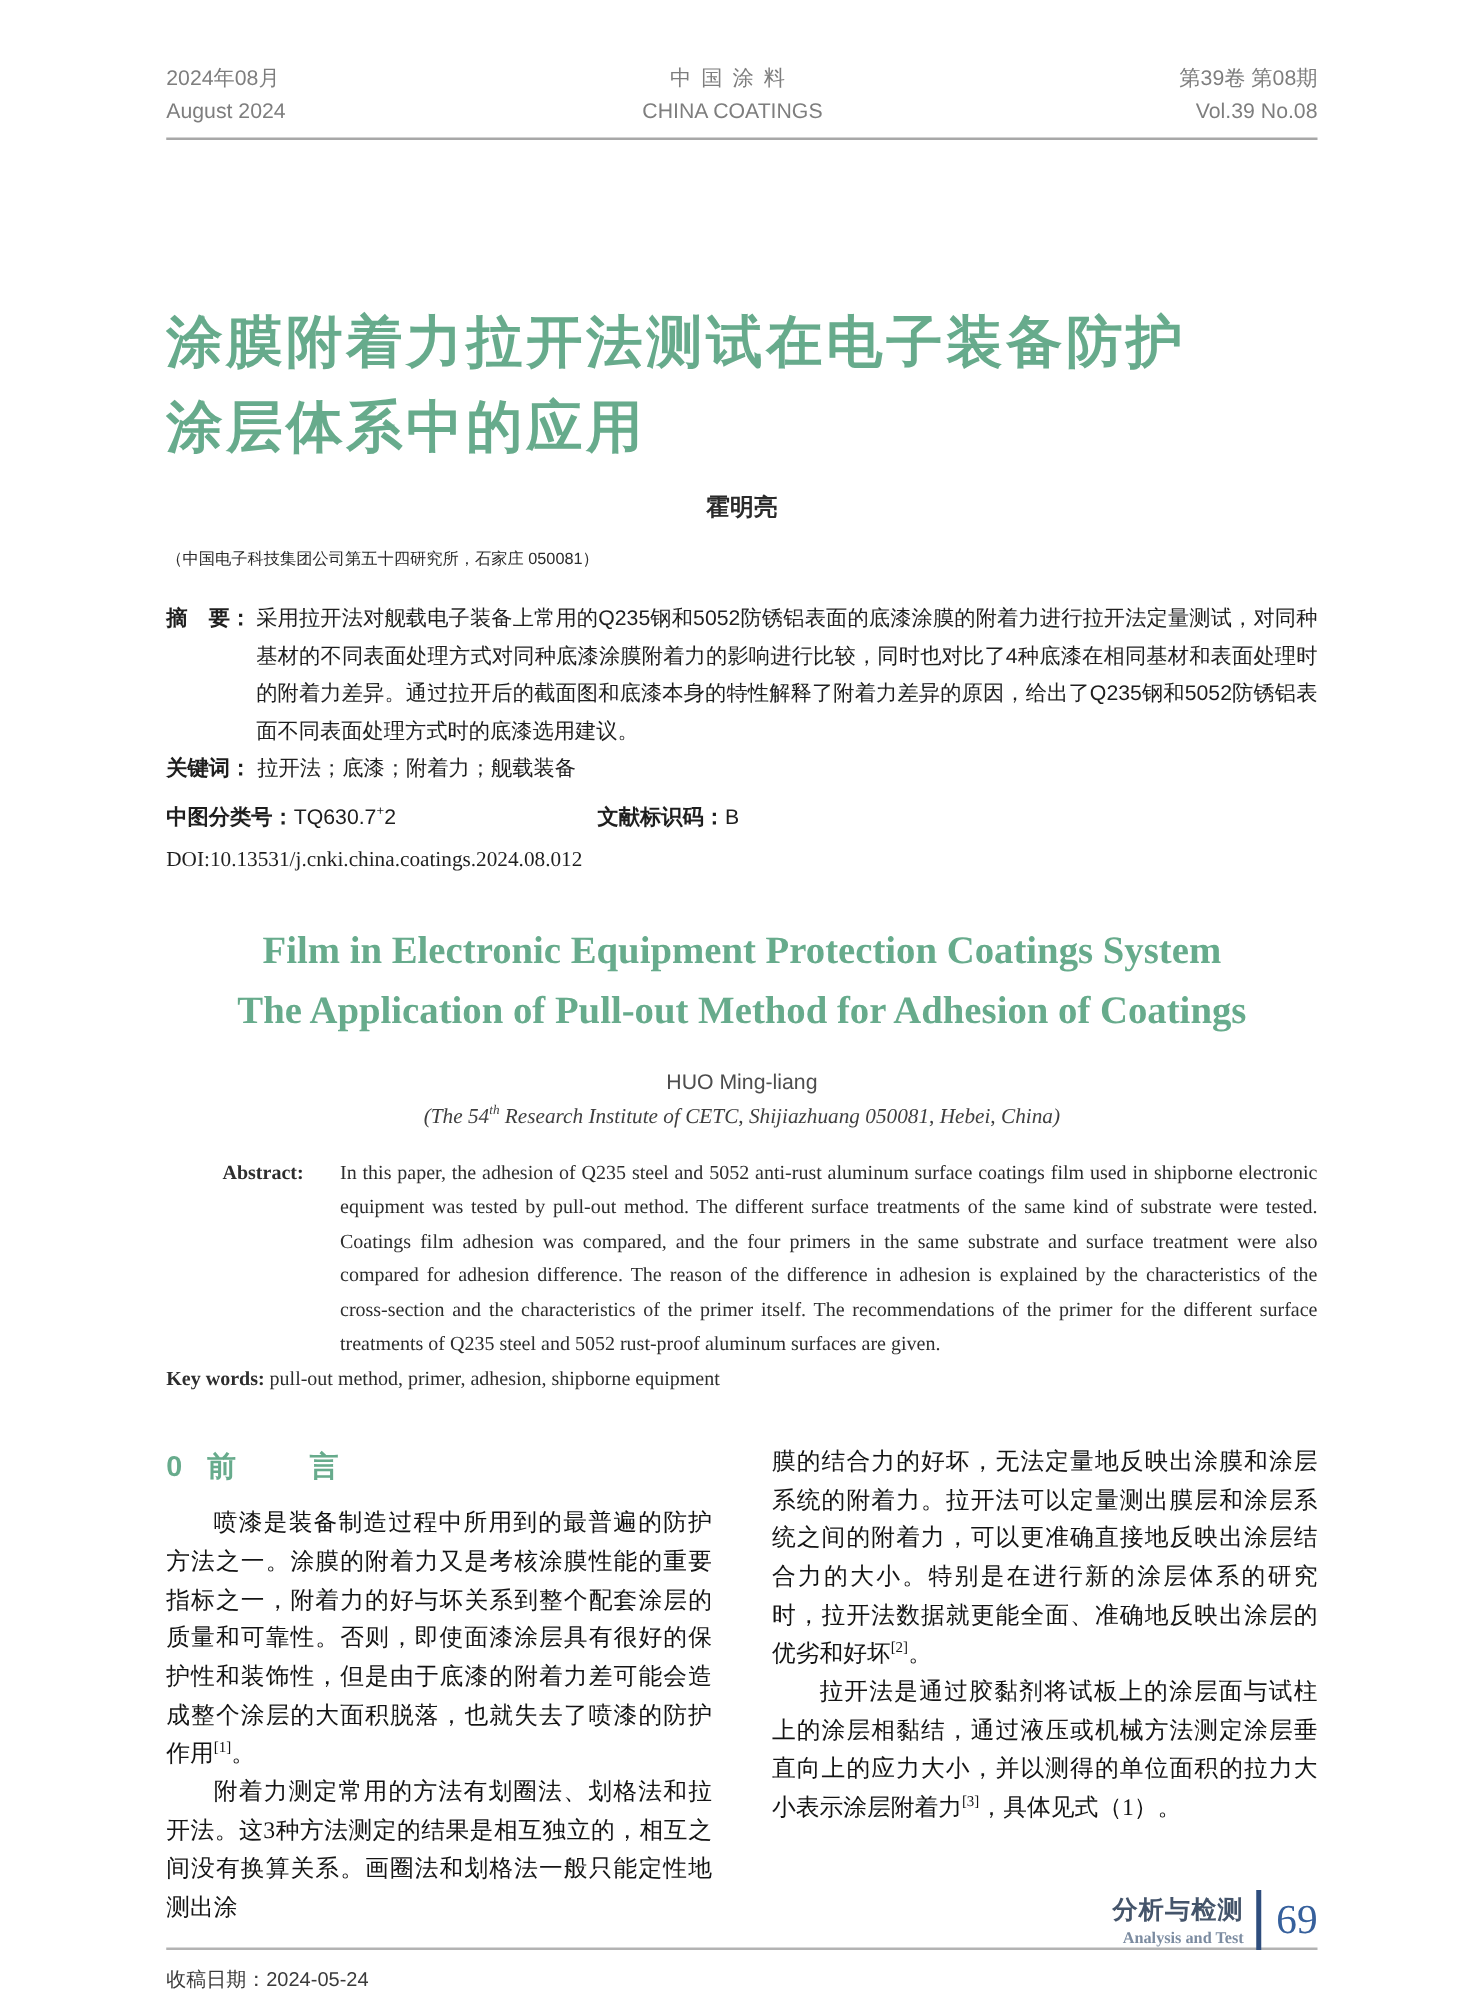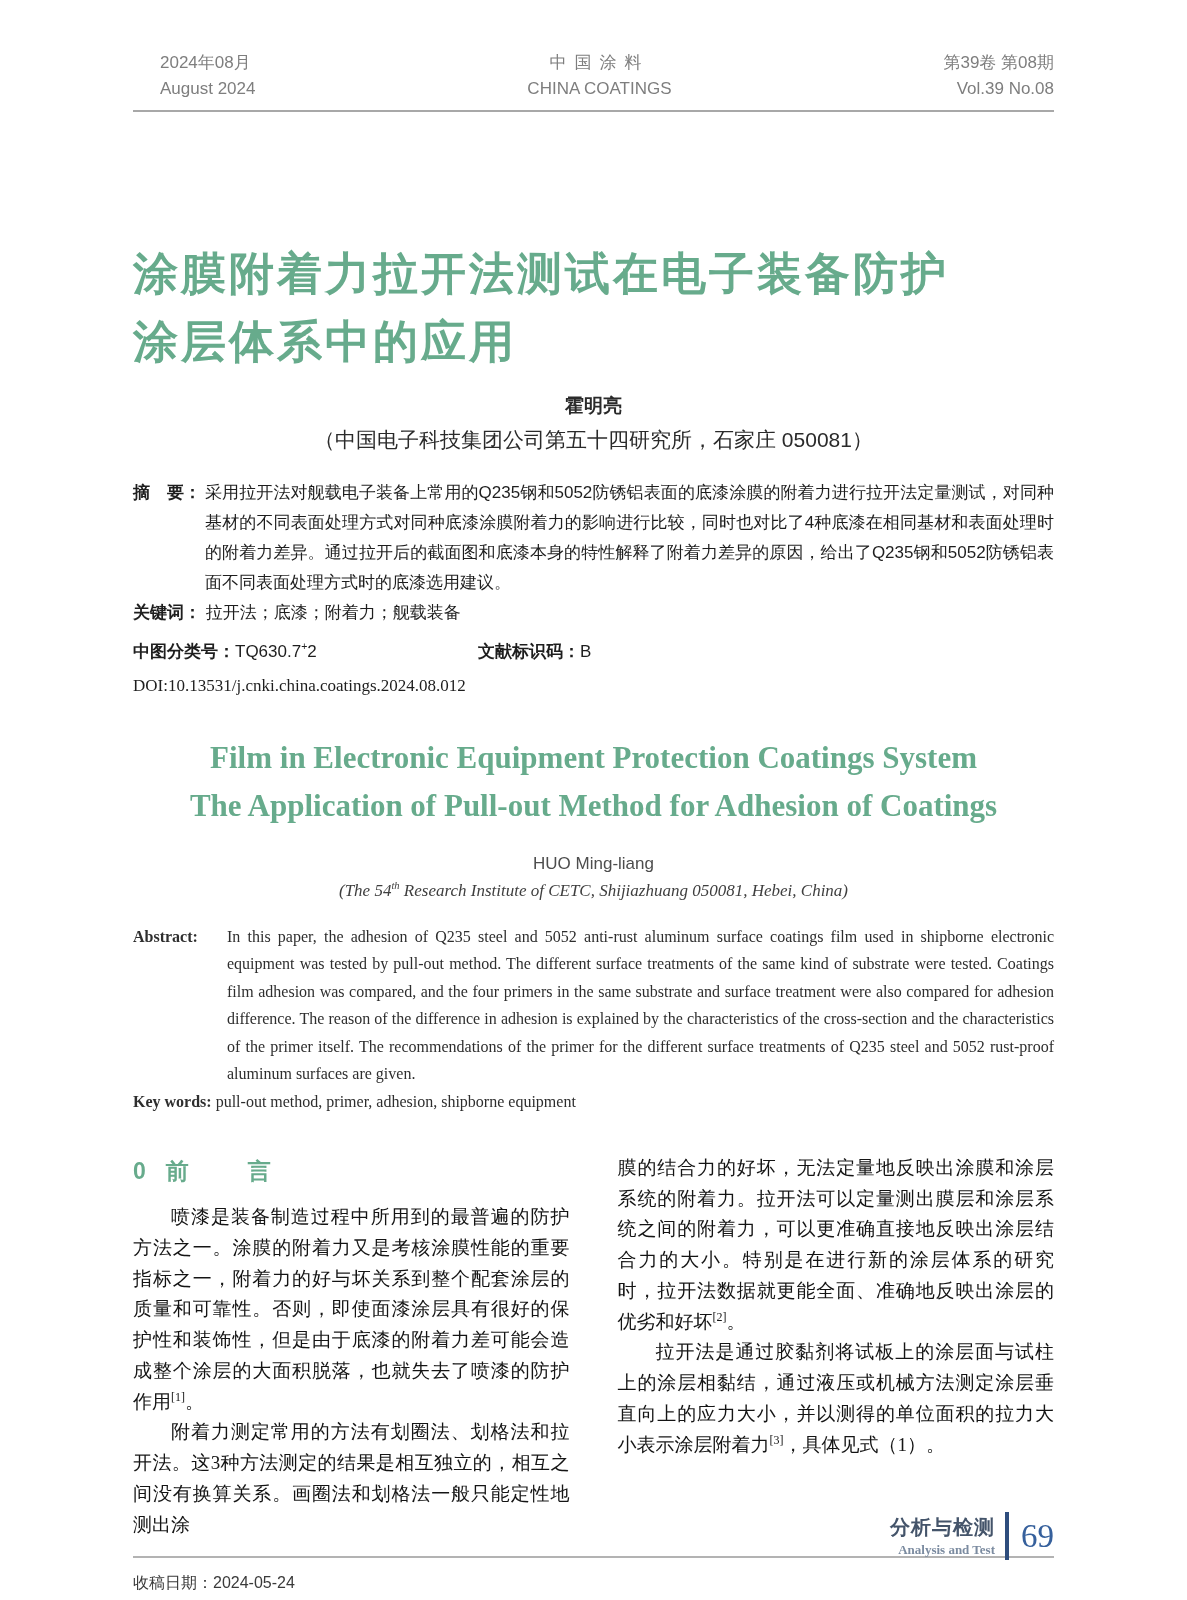--- a/index.html
+++ b/index.html
@@ -7,35 +7,35 @@
   body {
     width:1187px; height:1600px;
     font-family:"Liberation Sans", sans-serif;
     color:#222; position:relative; overflow:hidden;
   }
   .page { padding:0 133px; position:relative; height:100%; }
 
   
   .jheader {
     padding-top:50px; display:flex; justify-content:space-between;
-    font-size:17px; color:#7e7e7e; line-height:1.5;margin-left:27px;
+    font-size:17px; color:#7e7e7e; line-height:1.5;
   }
   .jheader .hcol { white-space:nowrap; }
   .jheader .hcenter { text-align:center; }
   .jheader .hcenter .cn { letter-spacing:8px; }
   .jheader .hright { text-align:right; }
   .header-rule { margin-top:9px; border-top:2px solid #a8a8a8; }
 
   
   .title-cn {
     margin-top:128px; text-align:left; font-weight:bold;
     font-size:45px; line-height:1.5; letter-spacing:3px; color:var(--green);
   }
   .author-cn { margin-top:18px; text-align:center; font-size:19px; font-weight:bold; color:#2a2a2a; }
-  .affil-cn  { margin-top:7px;  text-align:center; font-size:21px; color:#2a2a2a; }
+  .affil-cn  { margin-top:19px;  font-size:13px; color:#2a2a2a; }
 
   
   .abstract-cn {
     margin-top:24px; display:flex; font-size:17px; line-height:1.76;
     text-align:justify; color:#1e1e1e;
   }
   .abstract-cn .ab-label { font-weight:bold; white-space:nowrap; flex-shrink:0; margin-right:4px; }
   .keywords-cn { margin-top:3px; font-size:17px; color:#1e1e1e; }
   .keywords-cn .kw-label { font-weight:bold; }
 
@@ -54,21 +54,21 @@
   }
   .author-en { margin-top:24px; text-align:center; font-size:17px; color:#4d4d4d; }
   .affil-en  {
     margin-top:7px; text-align:center; font-size:17px; font-style:italic;
     font-family:"Liberation Serif", serif; color:#3f3f3f;
   }
 
   
   .abstract-en {
     margin-top:22px; display:flex; font-family:"Liberation Serif", serif;
-    font-size:16px; line-height:1.72; text-align:justify; color:#2e2e2e;
+    font-size:16px; line-height:1.72; text-align:justify; color:#2e2e2e;margin-left:45px;
   }
   .abstract-en .ab-label { font-weight:bold; white-space:nowrap; flex-shrink:0; width:94px; }
   .keywords-en { margin-top:5px; font-family:"Liberation Serif", serif; font-size:16px; color:#2e2e2e; }
   .keywords-en .kw-label { font-weight:bold; font-family:"Liberation Serif", serif; }
 
   
   .columns { margin-top:42px; display:flex; gap:48px; }
   .col {
     width:446px; font-family:"Liberation Serif", serif; font-size:19px;
     line-height:1.62; text-align:justify; color:#141414;

